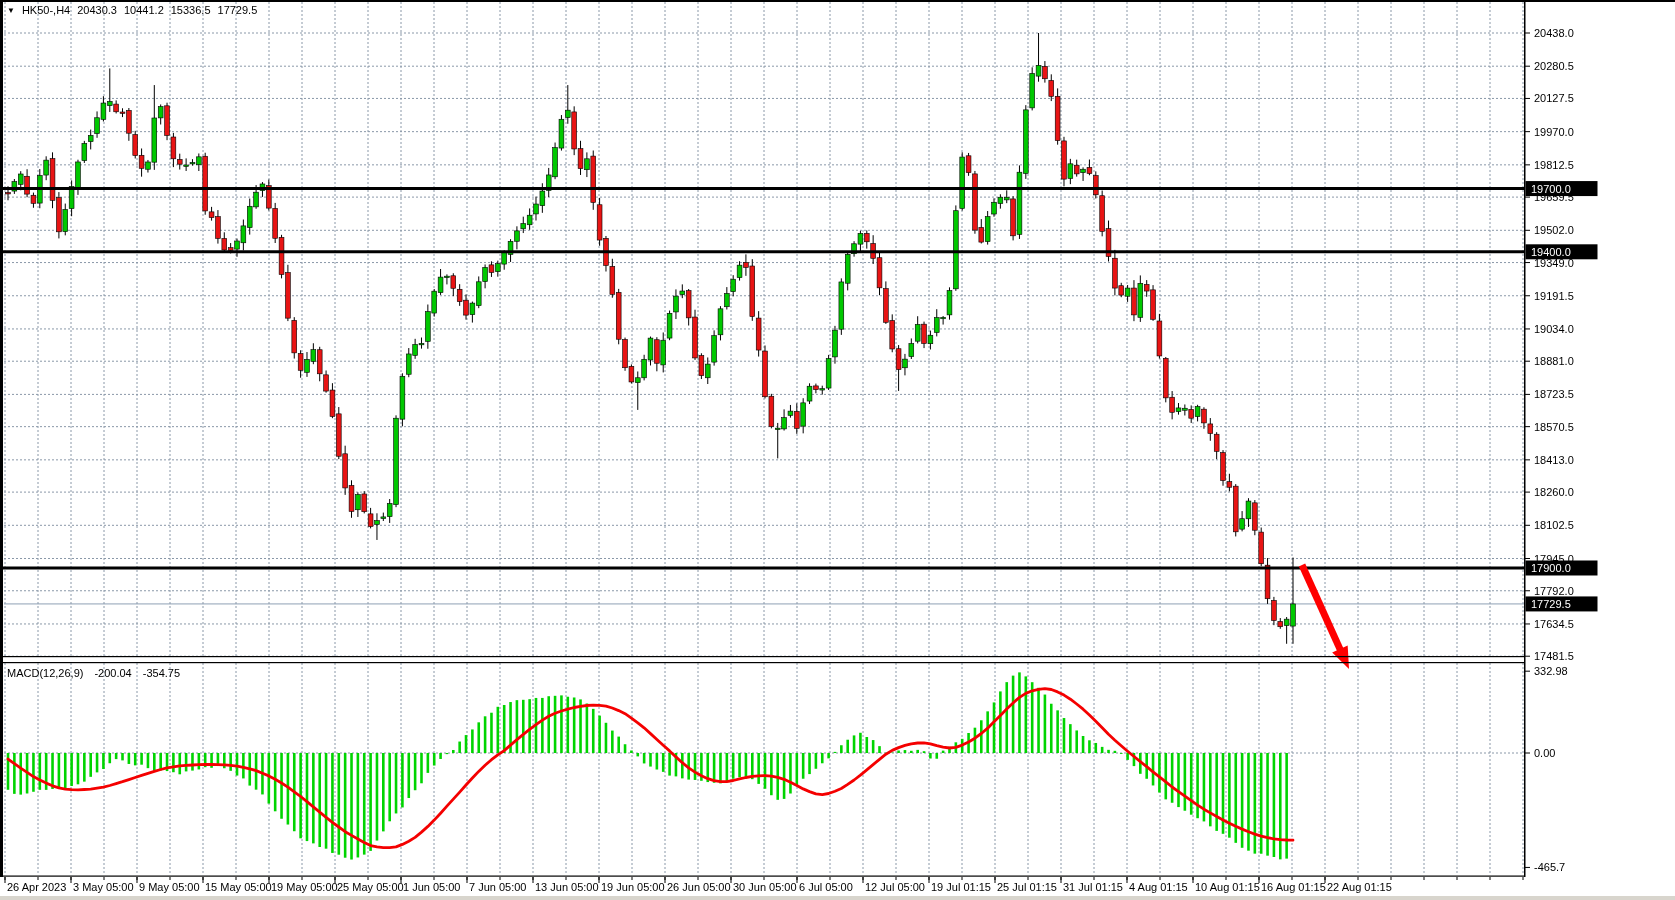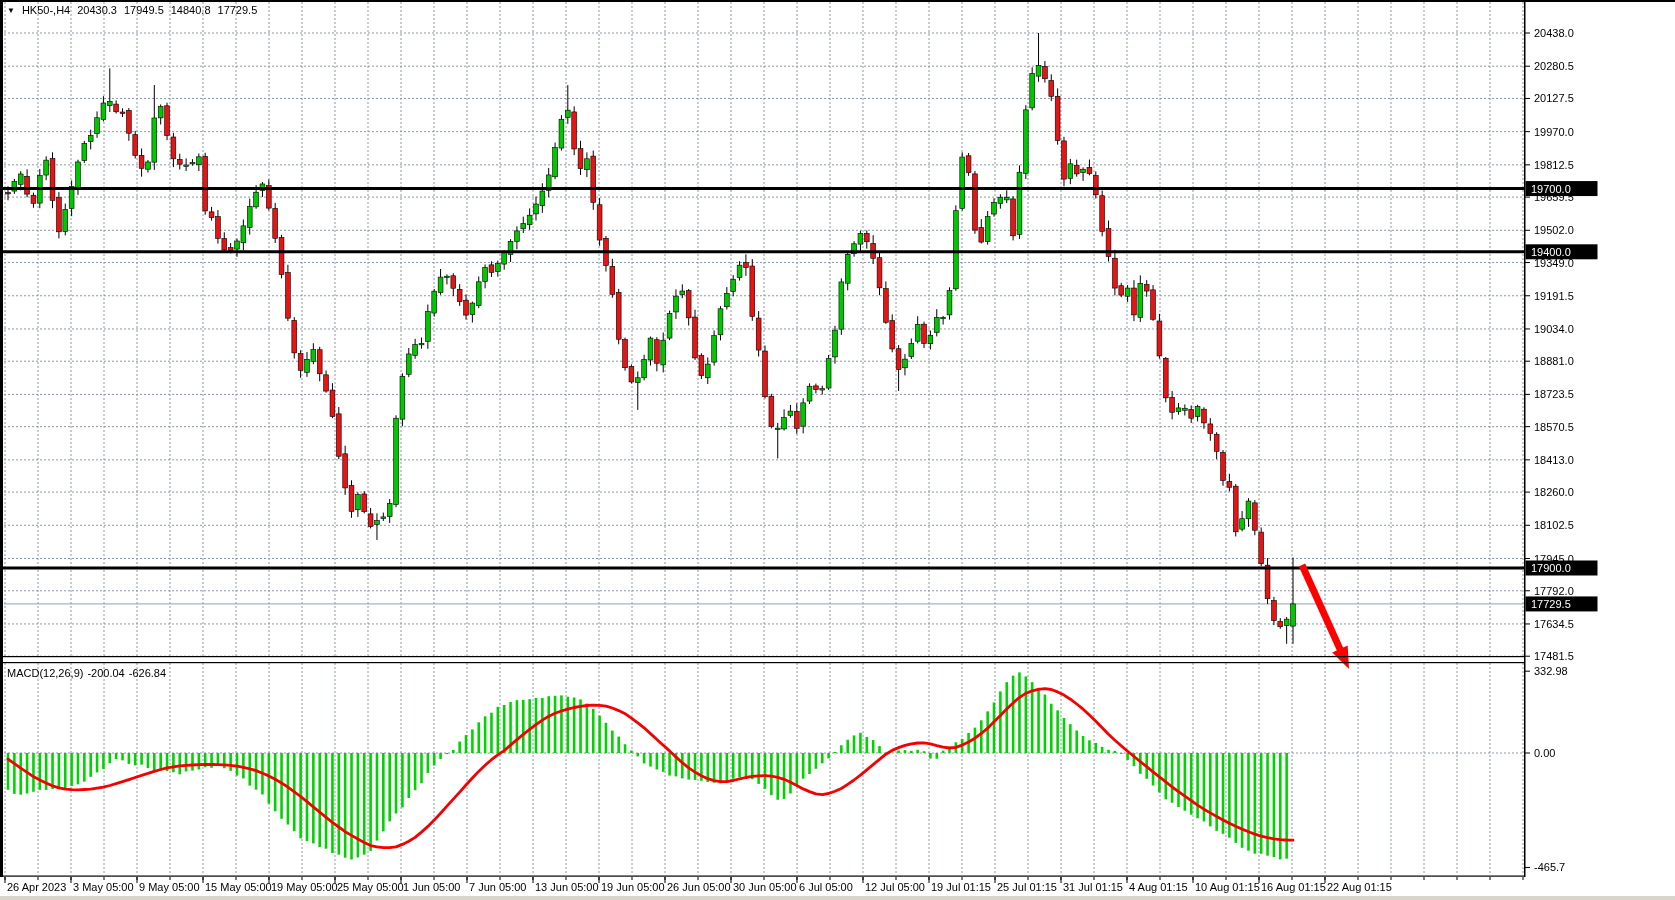--- a/index.html
+++ b/index.html
@@ -4,21 +4,21 @@
 <style>
   html,body{margin:0;padding:0;background:#ffffff;}
   #chart-window{
     position:relative;width:1675px;height:900px;overflow:hidden;
     background:#ffffff;font-family:"Liberation Sans",sans-serif;
   }
   #chart-canvas{position:absolute;left:0;top:0;}
   .overlay{position:absolute;z-index:5;color:#000;font-size:11px;line-height:13px;white-space:nowrap;}
   #symbol-info{left:7px;top:4px;display:flex;gap:7px;align-items:center;}
   #symbol-info .tri{font-size:8px;position:relative;top:0px;cursor:pointer;}
-  #macd-info{left:7px;top:667px;display:flex;gap:4px;}
+  #macd-info{left:7px;top:667px;display:flex;gap:11px;}
 </style>
 </head>
 <body>
 
 <div id="chart-window">
   <svg id="chart-canvas" width="1675" height="900">
       <rect x="0" y="0" width="1675" height="900" fill="#ffffff"></rect>
       <g>
         <line x1="5" y1="2" x2="5" y2="656" stroke="#8a98a8" stroke-width="1" stroke-dasharray="2 2"></line>
         <line x1="5" y1="663" x2="5" y2="875" stroke="#8a98a8" stroke-width="1" stroke-dasharray="2 2"></line>
@@ -916,23 +916,23 @@
         <text x="1261" y="891" font-size="11" fill="#000">16 Aug 01:15</text>
         <line x1="1325" y1="877" x2="1325" y2="883" stroke="#000" stroke-width="1"></line>
         <text x="1327" y="891" font-size="11" fill="#000">22 Aug 01:15</text>
       </g>
     </svg>
 
   <div id="symbol-info" class="overlay">
     <span class="tri">▼</span>
     <span>HK50-,H4</span>
     <span>20430.3</span>
-    <span>17949.5</span>
-    <span>14840.8</span>
+    <span>10441.2</span>
+    <span>15336.5</span>
     <span>17729.5</span>
   </div>
 
   <div id="macd-info" class="overlay">
     <span>MACD(12,26,9)</span>
     <span>-200.04</span>
-    <span>-626.84</span>
+    <span>-354.75</span>
   </div>
 </div>
 
 </body></html>

